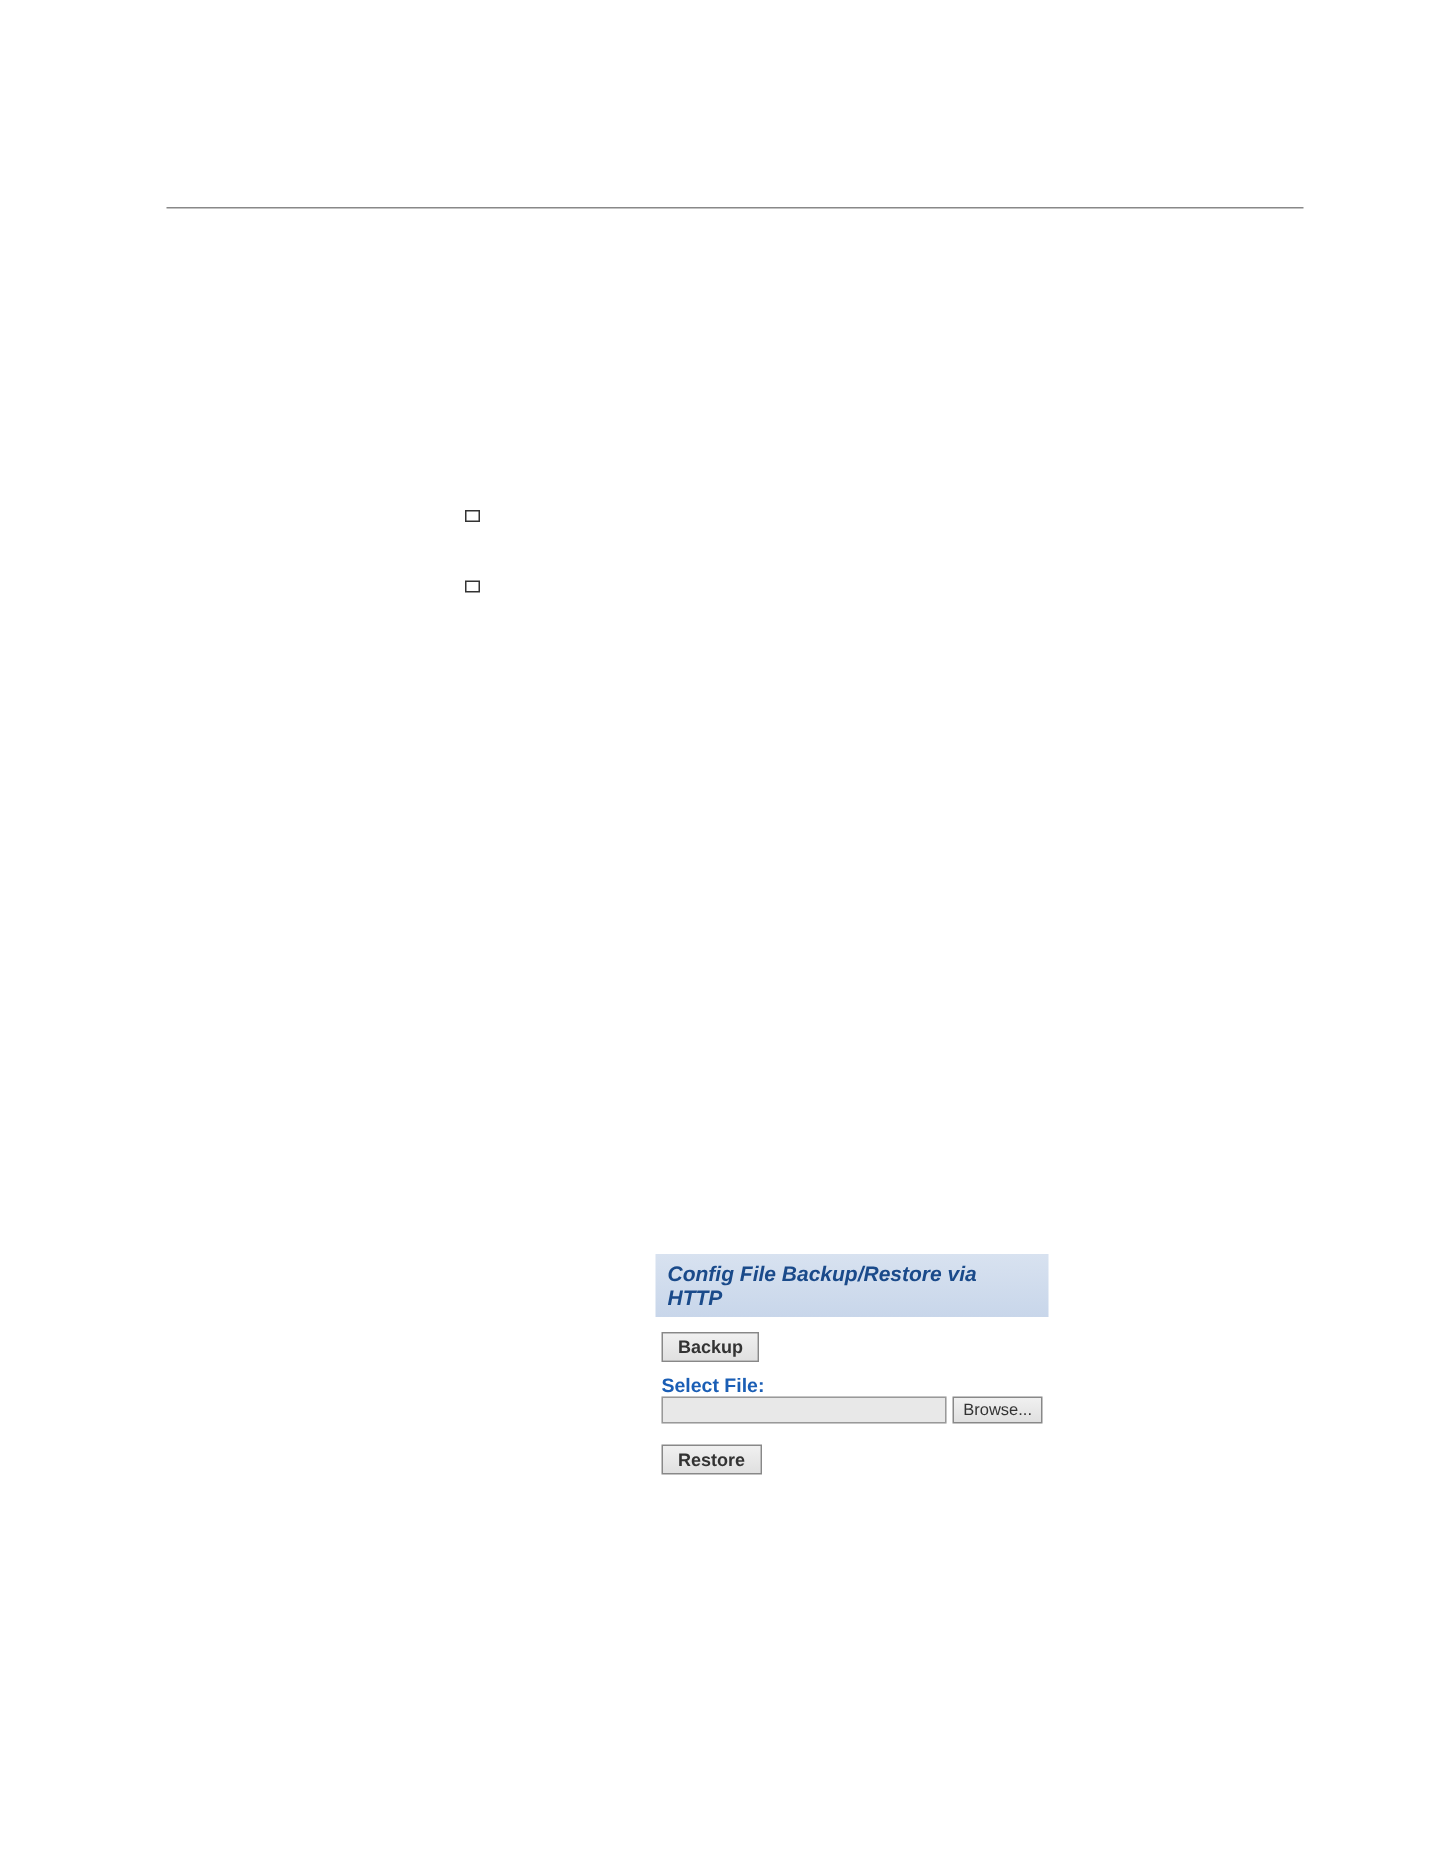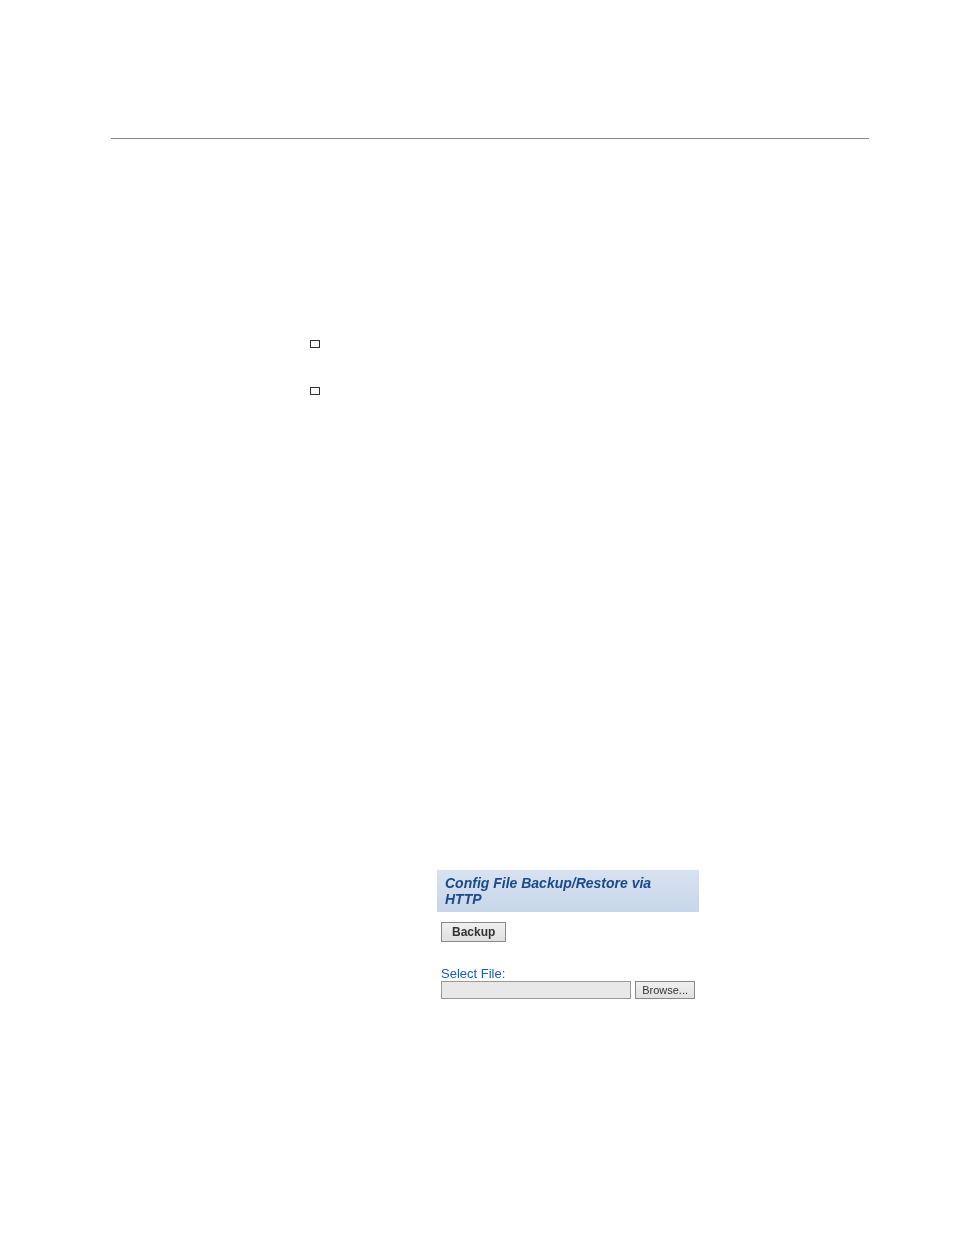--- a/index.html
+++ b/index.html
@@ -32,21 +32,21 @@
     .bullet-1 {
       top: 340px;
       left: 310px;
     }
     .bullet-2 {
       top: 387px;
       left: 310px;
     }
     .panel-container {
       position: absolute;
-      top: 870px;
+      top: 836px;
       left: 437px;
       width: 262px;
     }
     .panel-header {
       background: linear-gradient(to bottom, #d8e2f0, #c8d6ea);
       padding: 5px 8px;
       font-style: italic;
       font-weight: bold;
       font-size: 14px;
       color: #1a4a8a;
@@ -60,22 +60,23 @@
       padding: 2px 10px;
       font-size: 12px;
       color: #333333;
       cursor: pointer;
       font-family: Arial, sans-serif;
       font-weight: bold;
     }
     .select-file-label {
       color: #1a5eb5;
       font-size: 13px;
-      margin-top: 24px;
+      margin-top: 8px;
       display: block;
+      font-weight: bold;
     }
     .file-row {
       display: flex;
       margin-top: 0;
       gap: 4px;
     }
     .file-input {
       flex: 1;
       background: #e8e8e8;
       border: 1px solid #999999;
@@ -106,14 +107,17 @@
 
 <div class="panel-container">
   <div class="panel-header">Config File Backup/Restore via HTTP</div>
   <div class="panel-body">
     <button class="btn">Backup</button>
     <span class="select-file-label">Select File:</span>
     <div class="file-row">
       <input type="text" class="file-input" value="" style="">
       <button class="browse-btn">Browse...</button>
     </div>
+    <div class="restore-row">
+      <button class="btn">Restore</button>
+    </div>
   </div>
 </div>
 
 </body></html>

